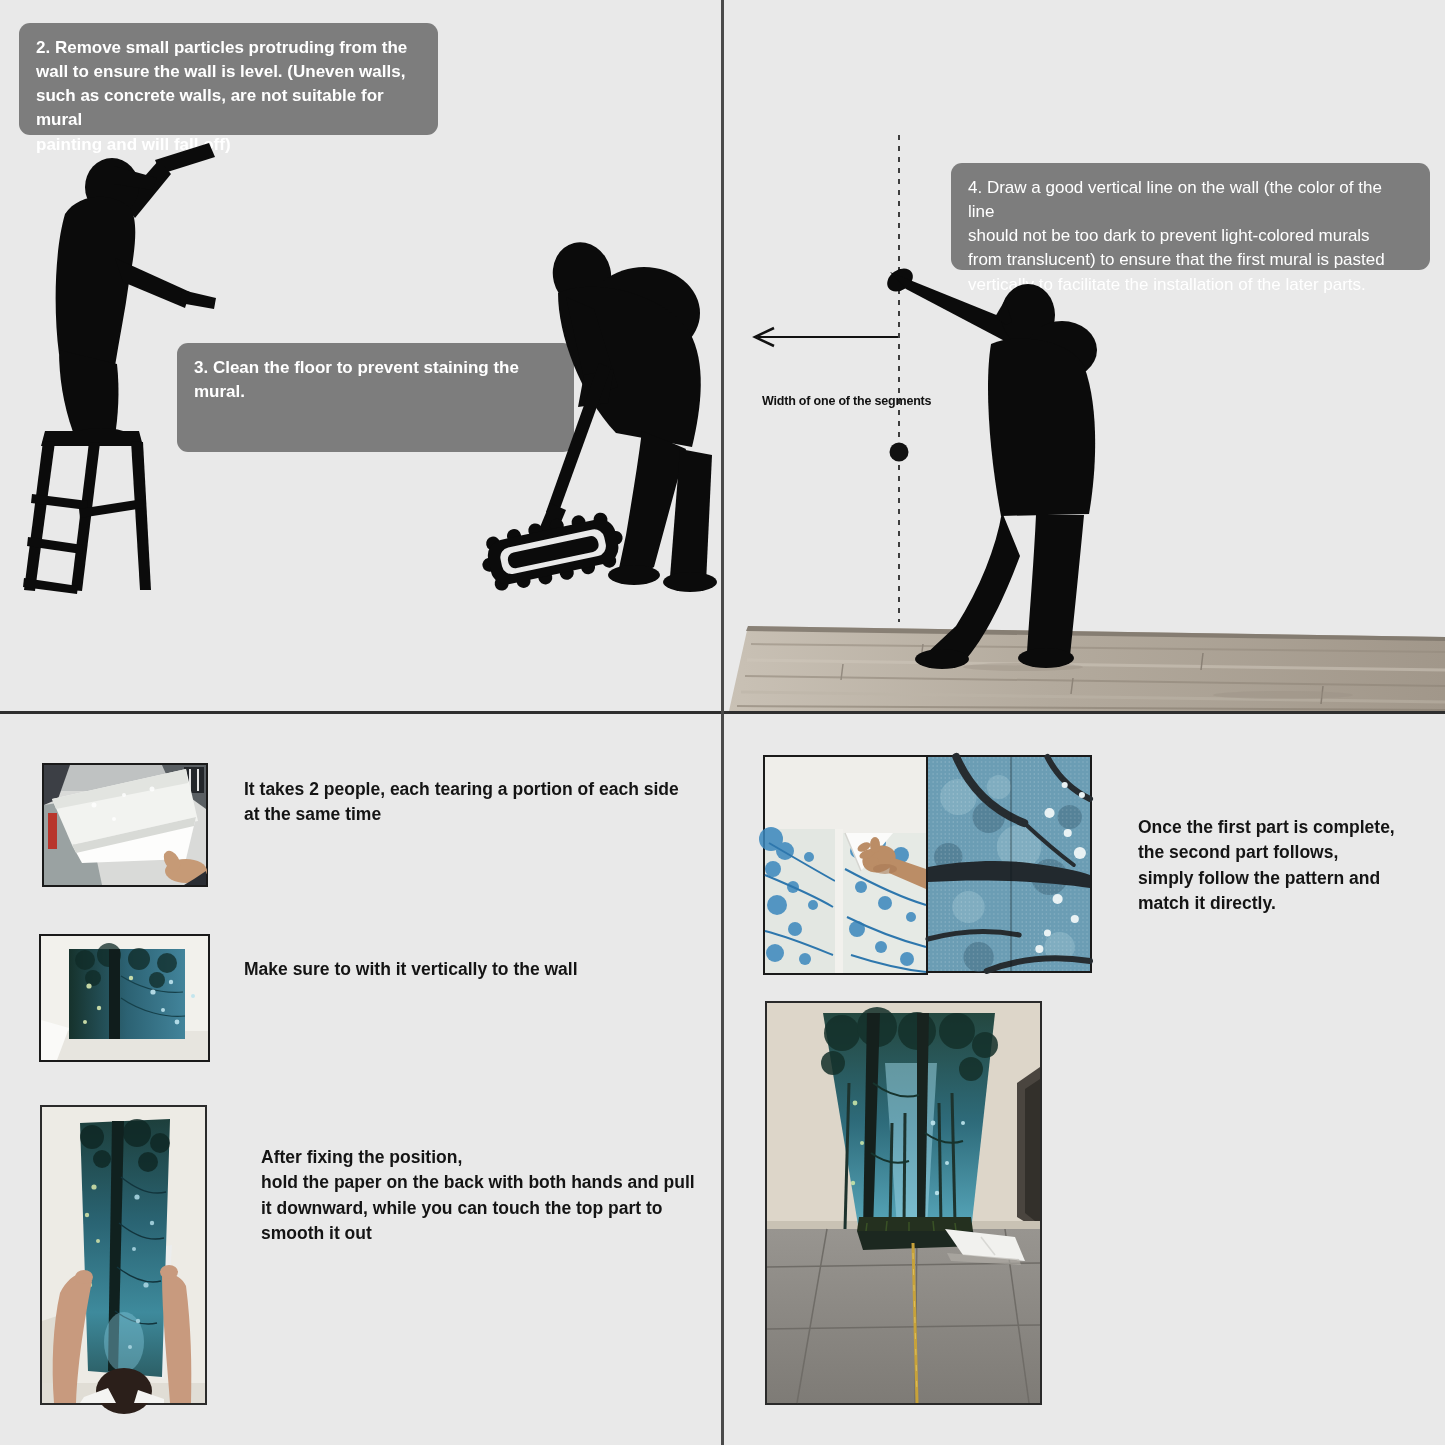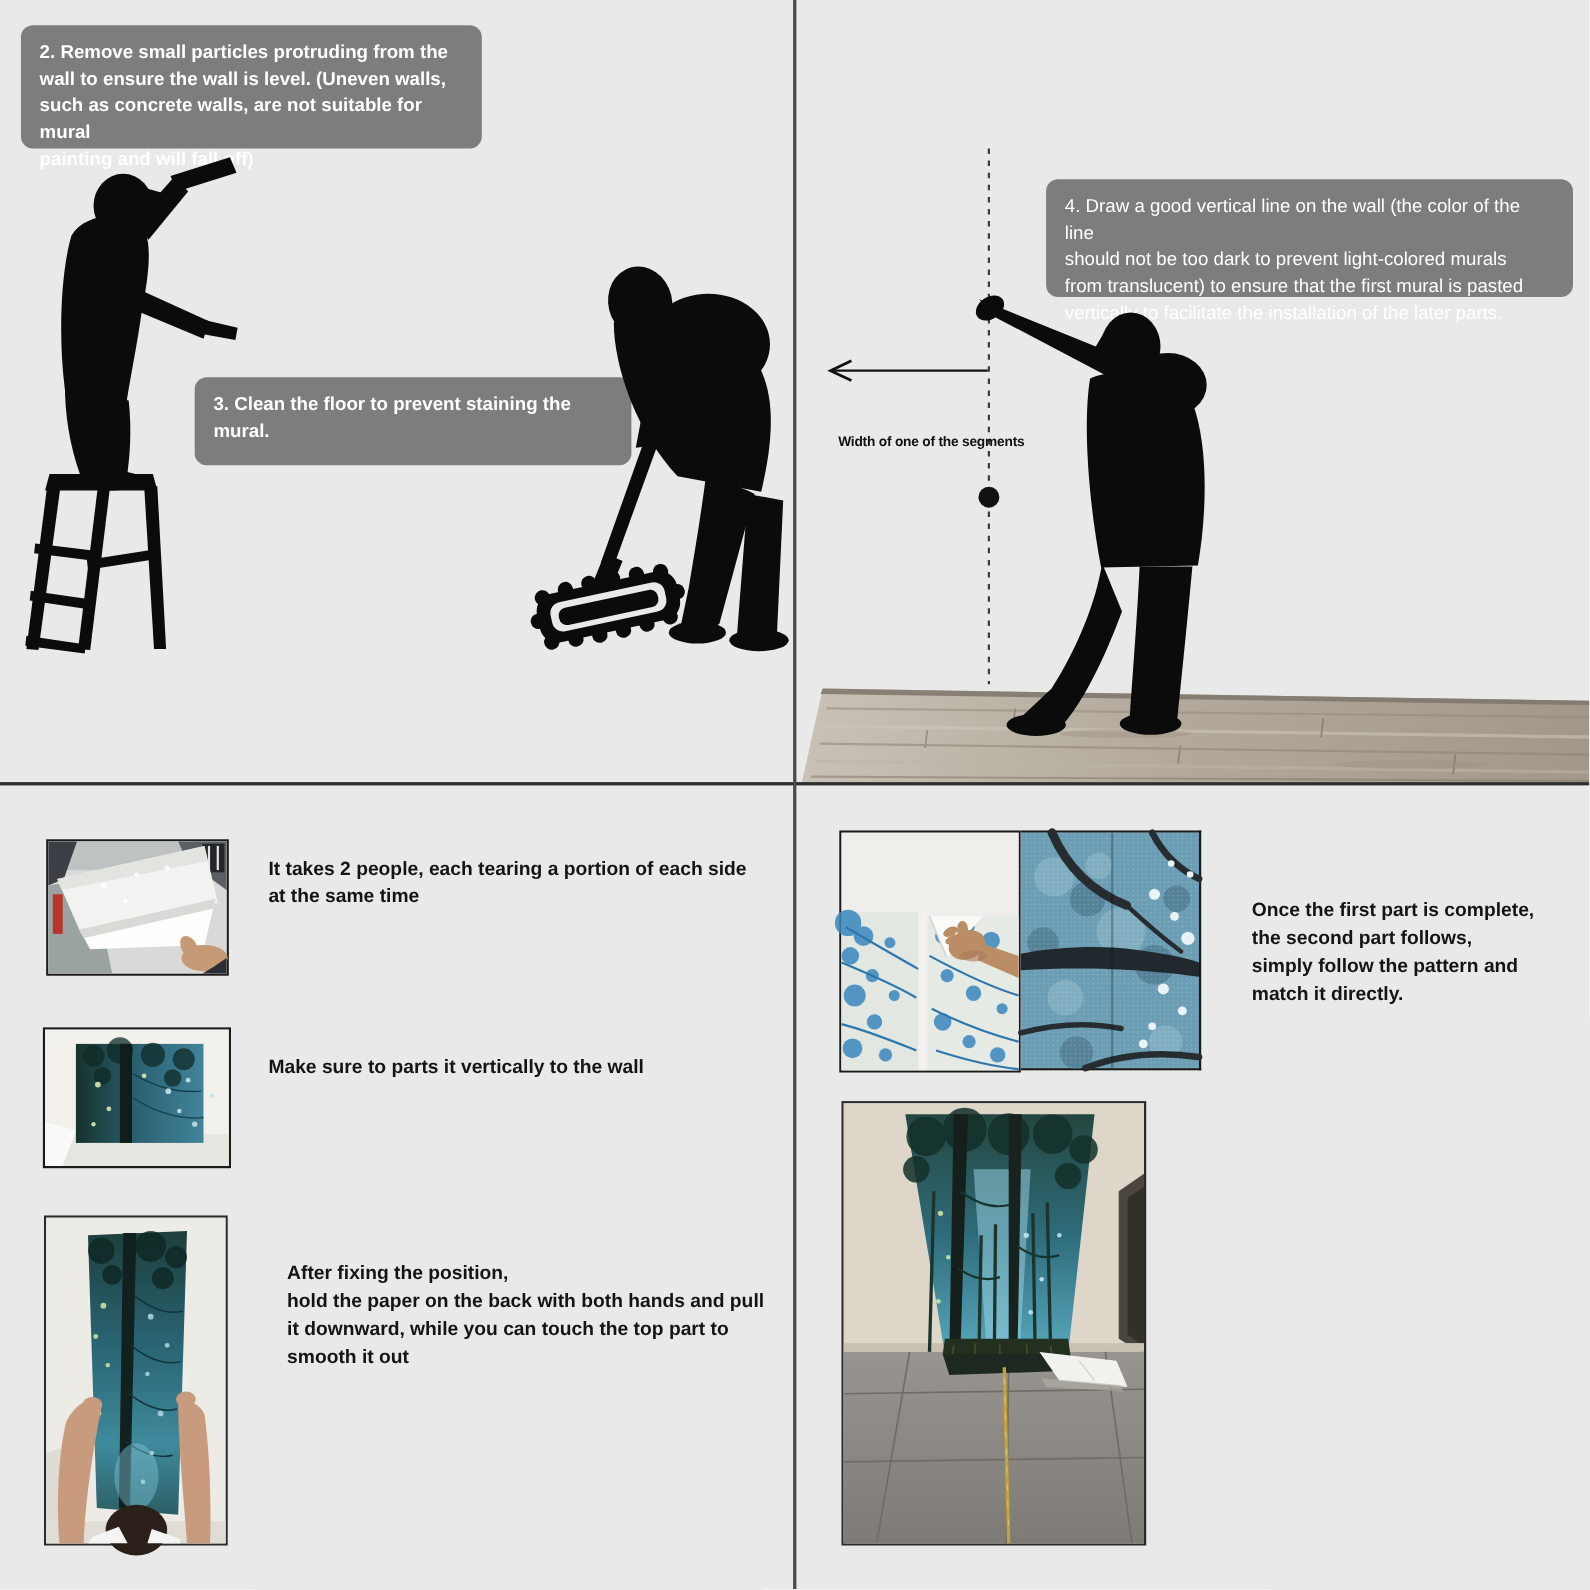--- a/index.html
+++ b/index.html
@@ -21,21 +21,21 @@
 
 <div id="canvas">
 
   <div class="abs" style="left:4px;top:0;width:722px;height:711px;font-weight:bold;">
 
     <div class="gbox" style="left:15px;top:23px;width:419px;height:112px;"><span>2. Remove small particles protruding from the
 wall to ensure the wall is level. (Uneven walls,
 such as concrete walls, are not suitable for mural
 painting and will fall off)</span></div>
 
-    <div class="gbox" style="left:173px;top:343px;width:397px;height:80px;"><span>3. Clean the floor to prevent staining the mural.</span></div>
+    <div class="gbox" style="left:173px;top:343px;width:397px;height:109px;"><span>3. Clean the floor to prevent staining the mural.</span></div>
 
     <svg class="abs" style="left:15px;top:140px;" width="200" height="455" viewBox="0 0 200 455">
       <g fill="#0b0b0b">
         <polygon points="136,20 190,3 196,17 142,34"></polygon>
         <polygon points="103,62 116,78 152,34 140,20"></polygon>
         <ellipse cx="93" cy="47" rx="27" ry="29"></ellipse>
         <polygon points="95,26 138,38 133,50 95,44"></polygon>
         <path d="M46,74 C60,52 96,52 111,68 C120,80 116,112 110,142 C106,172 100,200 96,226 L40,214 C34,168 36,108 46,74 Z"></path>
         <polygon points="96,118 104,142 166,168 171,152"></polygon>
         <polygon points="163,150 197,158 195,169 161,163"></polygon>
@@ -207,21 +207,21 @@
         </g>
         <g fill="#bfe4ee" opacity="0.9">
           <circle cx="112" cy="56" r="2.6"></circle>
             <circle cx="130" cy="46" r="2.2"></circle>
             <circle cx="122" cy="74" r="2"></circle>
           <circle cx="136" cy="86" r="2.4"></circle>
             <circle cx="152" cy="60" r="2"></circle>
         </g>
       </svg>
     </div>
-    <div class="cap" style="left:244px;top:246px;width:420px;">Make sure to parts it vertically to the wall</div>
+    <div class="cap" style="left:244px;top:246px;width:420px;">Make sure to with it vertically to the wall</div>
 
     <div class="photo" style="left:40px;top:394px;width:167px;height:300px;border-color:#2b2b2b;">
       <svg viewBox="0 0 163 296" preserveAspectRatio="none">
         <defs>
           <linearGradient id="forest3" x1="0" y1="0" x2="0" y2="1">
             <stop offset="0" stop-color="#1d3f3c"></stop>
               <stop offset="0.4" stop-color="#2a6473"></stop>
             <stop offset="0.75" stop-color="#3e8a9c"></stop>
               <stop offset="1" stop-color="#2c5f66"></stop>
           </linearGradient>

